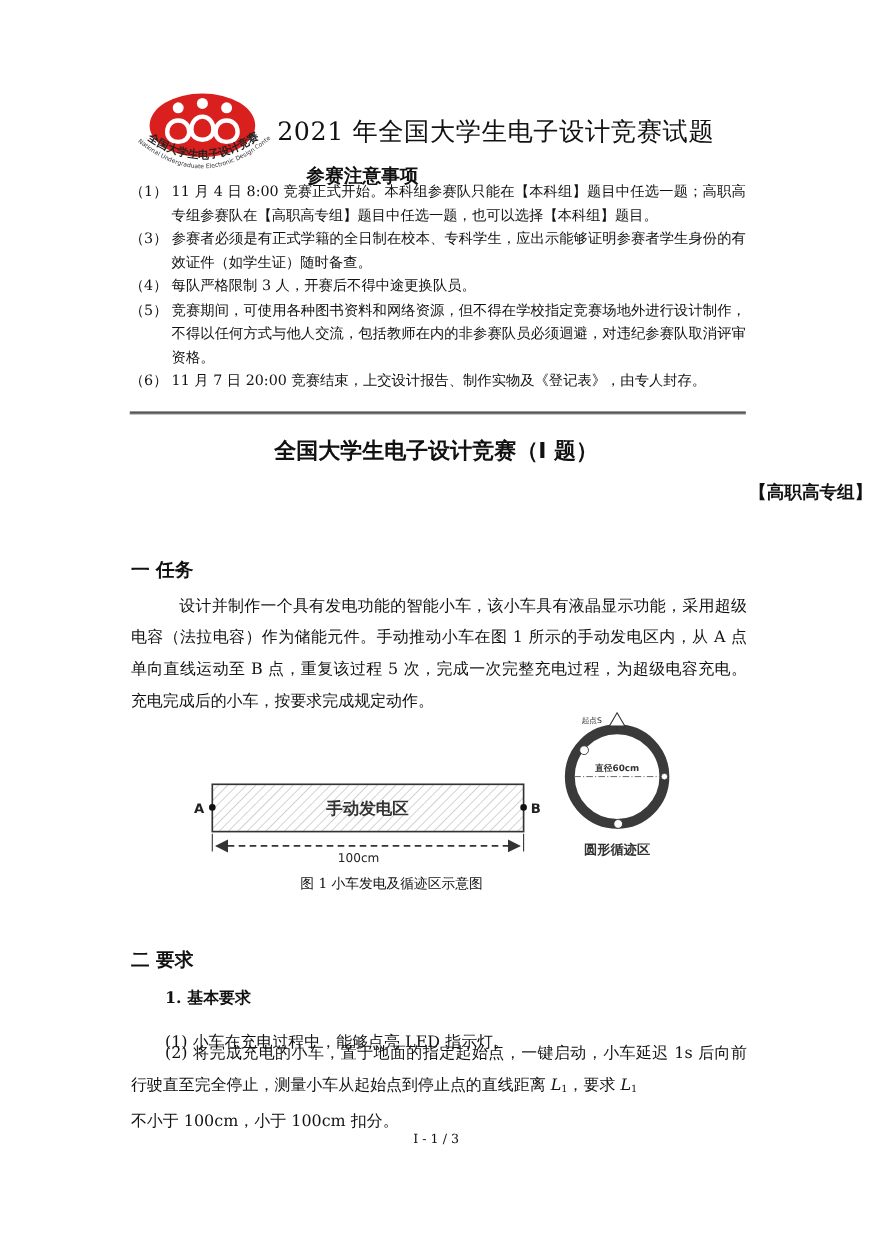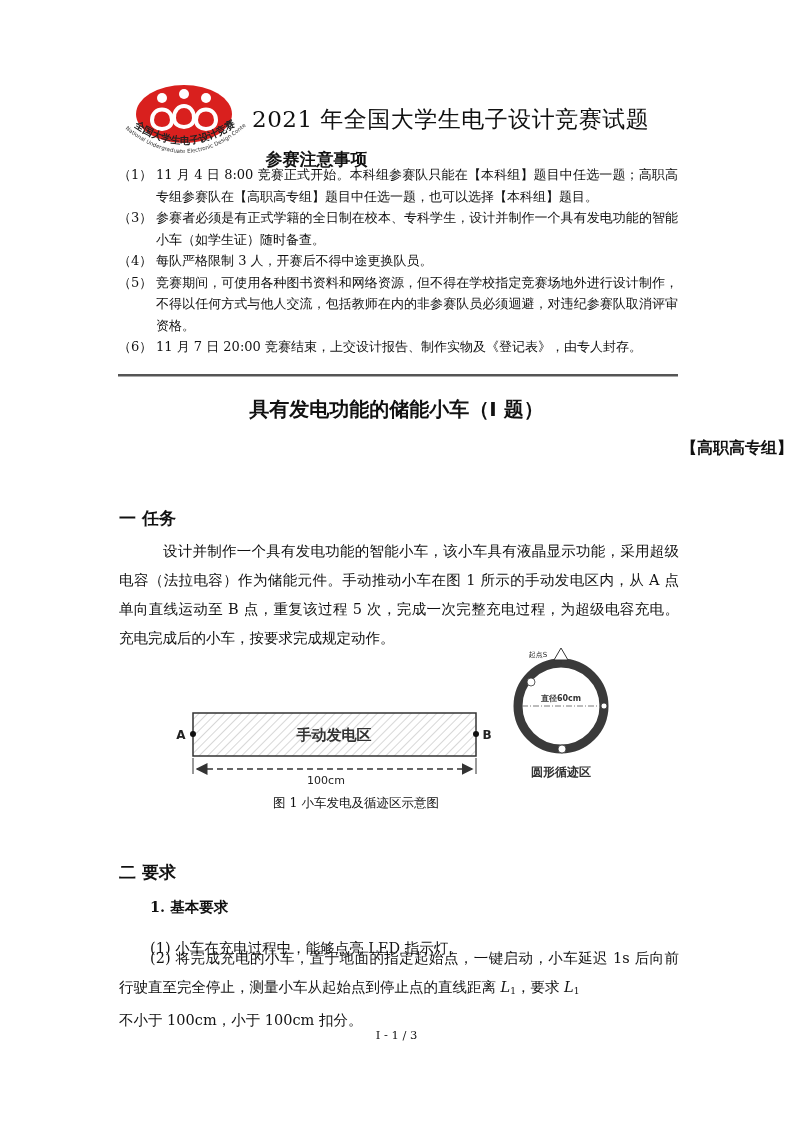--- a/index.html
+++ b/index.html
@@ -2,21 +2,21 @@
 <html><head>
 <meta charset="utf-8">
 <style>
   html, body { margin:0; padding:0; background:#ffffff; }
   body { width:793px; height:1122px; position:relative; overflow:hidden;
          font-family: "DejaVu Serif", "Liberation Serif", serif; color:#111; }
   .abs { position:absolute; }
   .logo { left:118px; top:84px; width:132px; height:76px; }
   .main-title { left:252px; top:104px; font-size:23px; letter-spacing:0.5px; white-space:nowrap;
                 font-family:"DejaVu Serif", "Liberation Serif", serif; }
-  .notice-title { left:0; width:633px; top:148px; text-align:center; font-size:17px;
+  .notice-title { left:13px; width:633px; top:148px; text-align:center; font-size:17px;
                   font-family:"DejaVu Sans", sans-serif; font-weight:bold; }
   .notices { left:118px; top:164px; width:560px; font-size:13px; line-height:21.5px; }
   .notice { position:relative; padding-left:38px; text-indent:-38px; text-align:justify; }
   .notice .num { display:inline-block; width:38px; text-indent:0; }
   .rule { left:118px; top:374px; width:560px; height:2px; background:#555;
           box-shadow:0 1px 0 #aaa; }
   .prob-title { left:0; width:793px; top:396px; text-align:center; font-size:20px; font-weight:bold;
                 font-family:"DejaVu Sans", sans-serif; }
   .group { left:0; width:793px; top:438px; text-align:right; font-size:16px; font-weight:bold;
            font-family:"DejaVu Sans", sans-serif; }
@@ -48,29 +48,29 @@
     <path id="arc2" d="M4 42 Q66 96 128 42" fill="none"></path>
     <text font-size="5.5" fill="#333"><textPath href="#arc2" startOffset="3%">National Undergraduate Electronic Design Contest</textPath></text>
   </svg>
 </div>
 
 <div class="abs main-title">2021 年全国大学生电子设计竞赛试题</div>
 <div class="abs notice-title">参赛注意事项</div>
 
 <div class="abs notices">
   <div class="notice"><span class="num">（1）</span><span>11 月 4 日 8:00 竞赛正式开始。本科组参赛队只能在【本科组】题目中任选一题；高职高专组参赛队在【高职高专组】题目中任选一题，也可以选择【本科组】题目。</span></div>
-  <div class="notice"><span class="num">（3）</span><span>参赛者必须是有正式学籍的全日制在校本、专科学生，设计并制作一个具有发电功能的智能小车（如学生证）随时备查。</span></div>
+  <div class="notice"><span class="num">（3）</span><span>参赛者必须是有正式学籍的全日制在校本、专科学生，应出示能够证明参赛者学生身份的有效证件（如学生证）随时备查。</span></div>
   <div class="notice"><span class="num">（4）</span><span>每队严格限制 3 人，开赛后不得中途更换队员。</span></div>
   <div class="notice"><span class="num">（5）</span><span>竞赛期间，可使用各种图书资料和网络资源，但不得在学校指定竞赛场地外进行设计制作，不得以任何方式与他人交流，包括教师在内的非参赛队员必须迴避，对违纪参赛队取消评审资格。</span></div>
   <div class="notice"><span class="num">（6）</span><span>11 月 7 日 20:00 竞赛结束，上交设计报告、制作实物及《登记表》，由专人封存。</span></div>
 </div>
 
 <div class="abs rule"></div>
 
-<div class="abs prob-title">具有发电功能的储能小车（I 题）</div>
+<div class="abs prob-title">全国大学生电子设计竞赛（I 题）</div>
 <div class="abs group">【高职高专组】</div>
 
 <div class="abs h1" style="top:507px;">一  任务</div>
 <div class="abs para indent" style="top:537px;">设计并制作一个具有发电功能的智能小车，该小车具有液晶显示功能，采用超级电容（法拉电容）作为储能元件。手动推动小车在图 1 所示的手动发电区内，从 A 点单向直线运动至 B 点，重复该过程 5 次，完成一次完整充电过程，为超级电容充电。充电完成后的小车，按要求完成规定动作。</div>
 
 <div class="abs" style="left:170px; top:640px; width:470px; height:150px;">
   <svg width="470" height="150" viewBox="0 0 470 150">
     <defs>
       <pattern id="hatch" width="6" height="6" patternUnits="userSpaceOnUse" patternTransform="rotate(45)">
         <line x1="0" y1="0" x2="0" y2="6" stroke="#bbb" stroke-width="1.2"></line>

